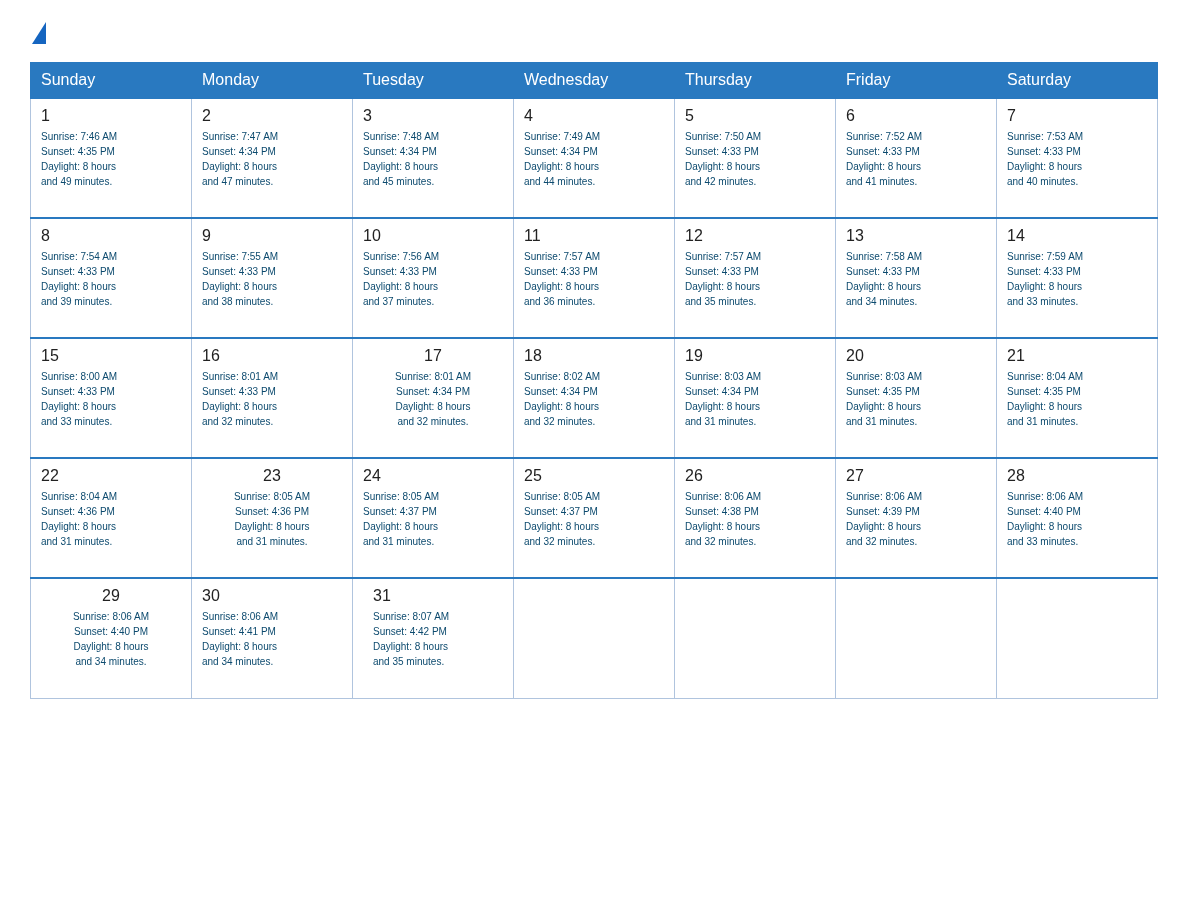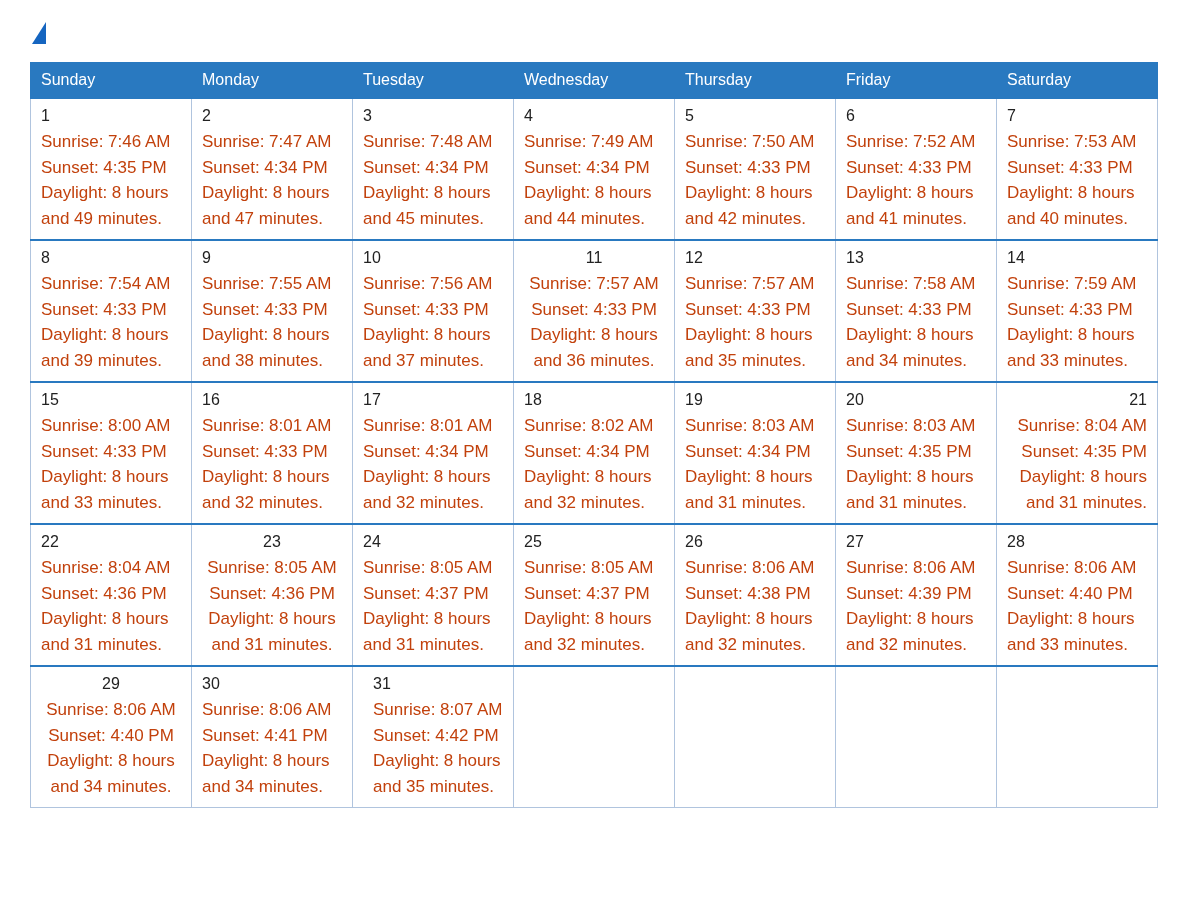--- a/index.html
+++ b/index.html
@@ -88,22 +88,22 @@
       background: #fff;
     }
     .day-number {
       font-size: 16px;
       font-weight: normal;
       display: block;
       margin-bottom: 4px;
       color: #222;
     }
     .day-info {
-      font-size: 17px;
-      color: #c2410c;
+      font-size: 10px;
+      color: #0c4a6e;
       line-height: 1.5;
     }
   </style>
 </head>
 <body>
 
 <div class="header">
   <div class="logo">
     <div class="logo-text">
       <span class="logo-general"></span>
@@ -166,21 +166,21 @@
           <div class="day-info">Sunrise: 7:54 AM<br>Sunset: 4:33 PM<br>Daylight: 8 hours<br>and 39 minutes.</div>
         </td>
         <td style="border-top: 2px solid rgb(41, 121, 192);">
           <span class="day-number">9</span>
           <div class="day-info">Sunrise: 7:55 AM<br>Sunset: 4:33 PM<br>Daylight: 8 hours<br>and 38 minutes.</div>
         </td>
         <td style="border-top: 2px solid rgb(41, 121, 192);">
           <span class="day-number">10</span>
           <div class="day-info">Sunrise: 7:56 AM<br>Sunset: 4:33 PM<br>Daylight: 8 hours<br>and 37 minutes.</div>
         </td>
-        <td style="border-top: 2px solid rgb(41, 121, 192); text-align: center;">
+        <td style="border-top: 2px solid rgb(41, 121, 192);">
           <span class="day-number">11</span>
           <div class="day-info">Sunrise: 7:57 AM<br>Sunset: 4:33 PM<br>Daylight: 8 hours<br>and 36 minutes.</div>
         </td>
         <td style="border-top: 2px solid rgb(41, 121, 192);">
           <span class="day-number">12</span>
           <div class="day-info">Sunrise: 7:57 AM<br>Sunset: 4:33 PM<br>Daylight: 8 hours<br>and 35 minutes.</div>
         </td>
         <td style="border-top: 2px solid rgb(41, 121, 192);">
           <span class="day-number">13</span>
           <div class="day-info">Sunrise: 7:58 AM<br>Sunset: 4:33 PM<br>Daylight: 8 hours<br>and 34 minutes.</div>
@@ -192,37 +192,37 @@
       </tr>
       <tr>
         <td style="border-top: 2px solid rgb(41, 121, 192); border-radius: 26px;">
           <span class="day-number">15</span>
           <div class="day-info">Sunrise: 8:00 AM<br>Sunset: 4:33 PM<br>Daylight: 8 hours<br>and 33 minutes.</div>
         </td>
         <td style="border-top: 2px solid rgb(41, 121, 192);">
           <span class="day-number">16</span>
           <div class="day-info">Sunrise: 8:01 AM<br>Sunset: 4:33 PM<br>Daylight: 8 hours<br>and 32 minutes.</div>
         </td>
-        <td style="border-top: 2px solid rgb(41, 121, 192);">
+        <td style="border-top: 2px solid rgb(41, 121, 192); text-align: center;">
           <span class="day-number">17</span>
           <div class="day-info">Sunrise: 8:01 AM<br>Sunset: 4:34 PM<br>Daylight: 8 hours<br>and 32 minutes.</div>
         </td>
         <td style="border-top: 2px solid rgb(41, 121, 192);">
           <span class="day-number">18</span>
           <div class="day-info">Sunrise: 8:02 AM<br>Sunset: 4:34 PM<br>Daylight: 8 hours<br>and 32 minutes.</div>
         </td>
         <td style="border-top: 2px solid rgb(41, 121, 192);">
           <span class="day-number">19</span>
           <div class="day-info">Sunrise: 8:03 AM<br>Sunset: 4:34 PM<br>Daylight: 8 hours<br>and 31 minutes.</div>
         </td>
         <td style="border-top: 2px solid rgb(41, 121, 192); margin-top: 8px;">
           <span class="day-number">20</span>
           <div class="day-info">Sunrise: 8:03 AM<br>Sunset: 4:35 PM<br>Daylight: 8 hours<br>and 31 minutes.</div>
         </td>
-        <td style="border-top: 2px solid rgb(41, 121, 192); text-align: right;">
+        <td style="border-top: 2px solid rgb(41, 121, 192);">
           <span class="day-number">21</span>
           <div class="day-info">Sunrise: 8:04 AM<br>Sunset: 4:35 PM<br>Daylight: 8 hours<br>and 31 minutes.</div>
         </td>
       </tr>
       <tr>
         <td style="border-top: 2px solid rgb(41, 121, 192);">
           <span class="day-number">22</span>
           <div class="day-info">Sunrise: 8:04 AM<br>Sunset: 4:36 PM<br>Daylight: 8 hours<br>and 31 minutes.</div>
         </td>
         <td style="border-top: 2px solid rgb(41, 121, 192); text-align: center;">

